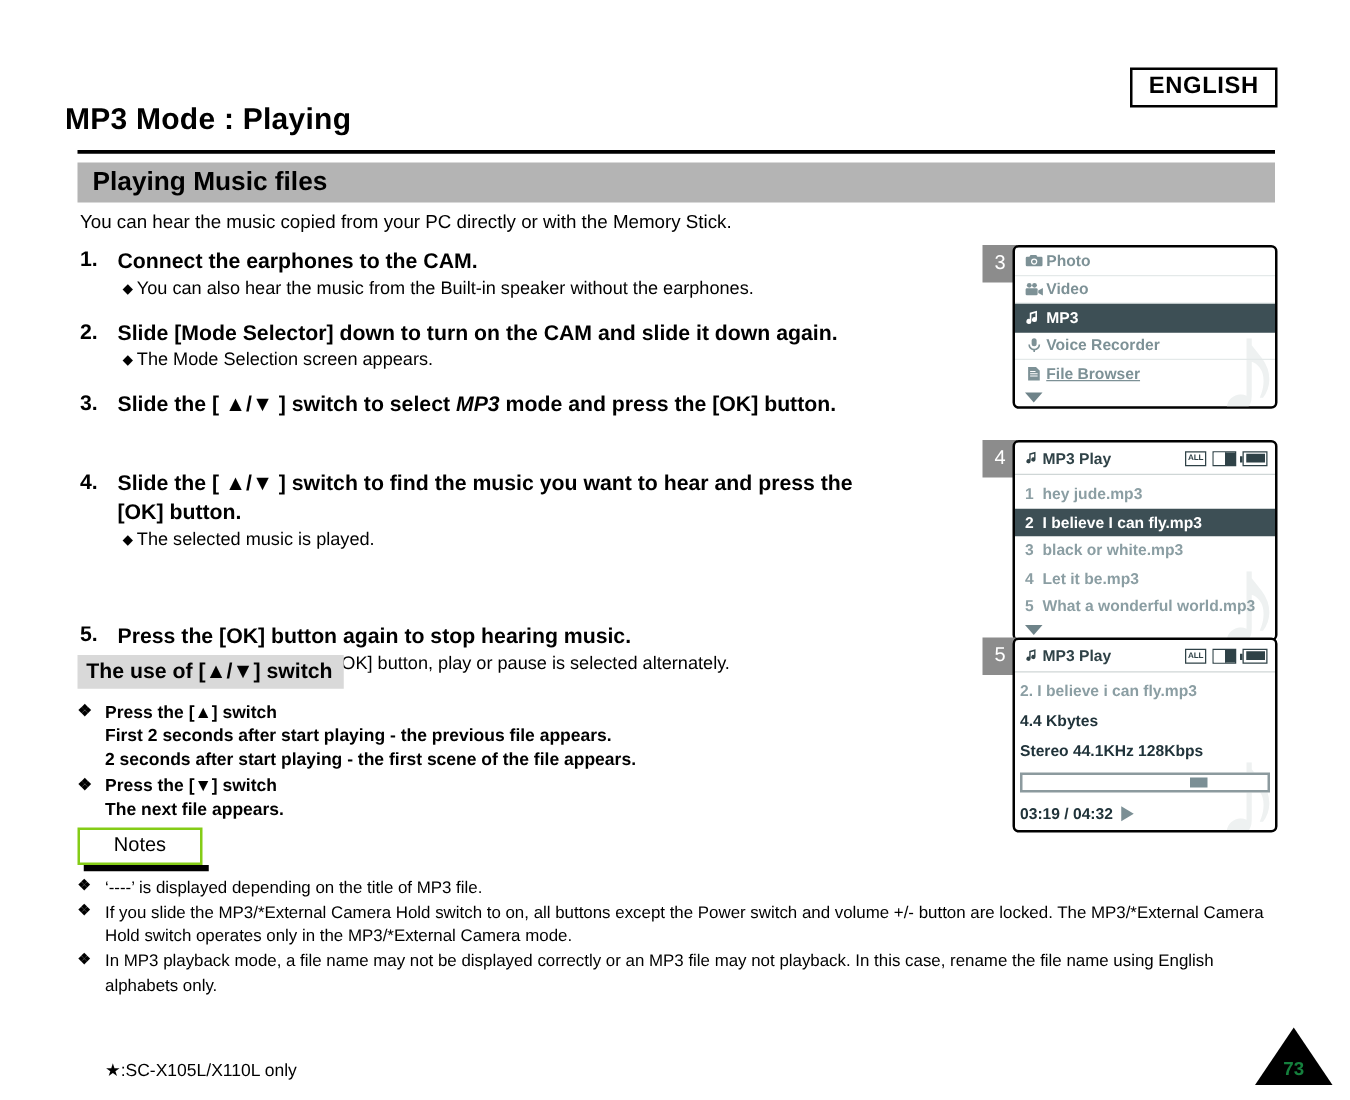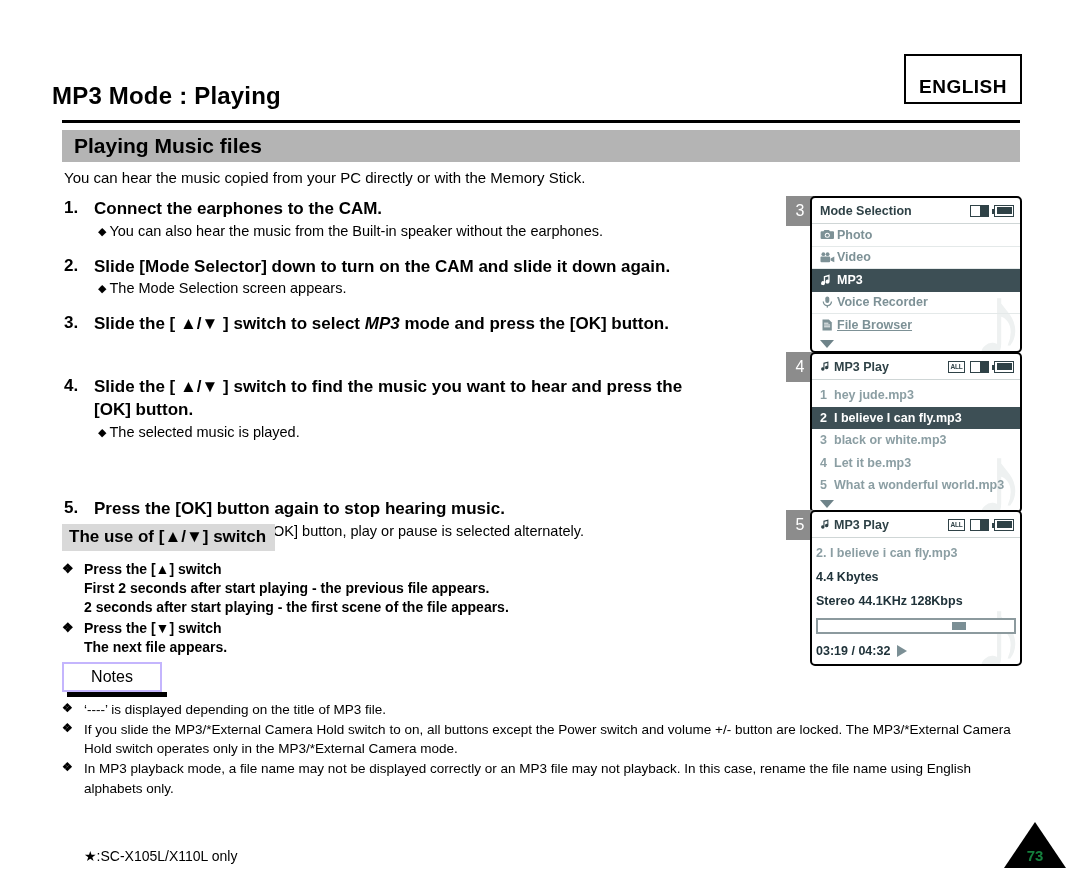--- a/index.html
+++ b/index.html
@@ -10,21 +10,21 @@
     font-family: "Liberation Sans", sans-serif;
     color: #000;
     position: relative;
     overflow: hidden;
   }
 
   
   .lang-badge {
     position: absolute; top: 54px; right: 58px;
     border: 2px solid #000;
-    padding: 21px 13px 4px;
+    padding: 3px 13px 4px;
     font-size: 19px; font-weight: bold;
     letter-spacing: .5px;
     line-height: 1.1;
   }
   .page-title {
     position: absolute; left: 52px; top: 82px;
     font-size: 24px; font-weight: bold;
     letter-spacing: .2px;
   }
   .title-rule {
@@ -83,21 +83,21 @@
   .useof-list { margin-top: 9px; }
   .u-row { display: flex; font-size: 14px; line-height: 1.35; }
   .u-mark { width: 22px; flex: none; font-size: 13px; font-weight: bold; }
   .u-bold { font-weight: bold; font-size: 14px; }
   .u-text { padding-left: 22px; font-size: 14px; line-height: 1.35; font-weight: bold; }
 
   
   .notes-tab {
     position: absolute; left: 62px; top: 662px;
     width: 100px; height: 30px;
-    border: 2px solid #c4b5fd;
+    border: 2px solid #84cc16;
     background: #fff;
     font-size: 16px;
     display: flex; align-items: center; justify-content: center;
     z-index: 2;
   }
   .notes-tab::after {
     content: ""; position: absolute;
     left: 3px; top: 28px; width: 100px; height: 5px;
     background: #000;
   }
@@ -335,32 +335,20 @@
   </div>
 </div>
 <div class="footnote">★:SC-X105L/X110L only</div>
 
 <div class="page-tri"></div>
 <div class="page-num">73</div>
 
 <div class="lcd-wrap" style="left:786px; top:196px;">
   <div class="badge">3</div>
   <div class="lcd">
-    <div class="lcd-head">
-      <span class="lcd-title">Mode Selection</span>
-      <span class="lcd-icons">
-        <span class="ico-mem">
-            <i class="w"></i>
-            <i class="d"></i>
-          </span>
-        <span class="ico-bat">
-            <span></span>
-          </span>
-      </span>
-    </div>
     <div class="lcd-body">
       <div class="watermark">♪</div>
 
       <div class="menu-row">
         <span class="m-ico">
           <svg width="15" height="11" viewBox="0 0 15 11">
               <path d="M4.4 1 h4.6 l0.9 1.3 H13 a1 1 0 0 1 1 1 V9 a1 1 0 0 1 -1 1 H1.6 a1 1 0 0 1 -1 -1 V3.3 a1 1 0 0 1 1 -1 H3.5 Z" fill="#7d9196"></path>
               <circle cx="7.3" cy="6.2" r="2.5" fill="#fff"></circle>
               <circle cx="7.3" cy="6.2" r="1.5" fill="#7d9196"></circle>
             </svg>

